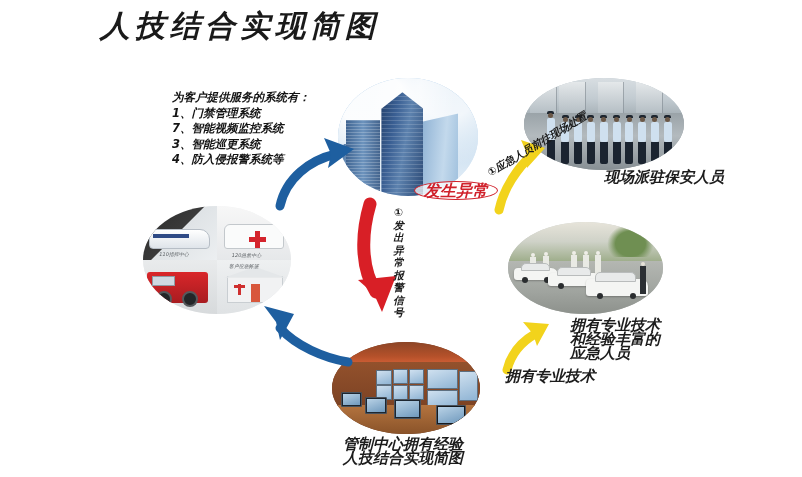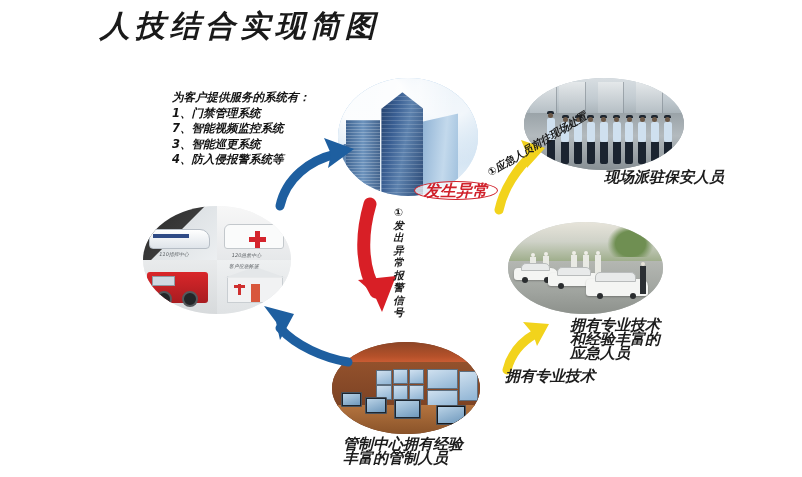--- a/index.html
+++ b/index.html
@@ -432,21 +432,21 @@
       <div class="scr" style="left:64%; top:52%; width:20%; height:18%;"></div>
       <div class="scr" style="left:86%; top:32%; width:11%; height:30%;"></div>
       <div class="ctl-desk"></div>
       <div class="mon" style="left:6%;  top:54%; width:13%; height:14%;"></div>
       <div class="mon" style="left:22%; top:60%; width:14%; height:16%;"></div>
       <div class="mon" style="left:42%; top:62%; width:17%; height:19%;"></div>
       <div class="mon" style="left:70%; top:68%; width:19%; height:20%; background:#15191d;"></div>
     </div>
   </div>
   <div class="cap" style="left:343px; top:437px;">管制中心拥有经验
-丰富的管制人员</div>
+人技结合实现简图</div>
 
   <svg class="arrow-svg" style="left:276px; top:132px;" width="86" height="80" viewBox="0 0 86 80">
     <path d="M4,74 C10,46 34,28 60,22" stroke="#1e5fa0" stroke-width="9" fill="none" stroke-linecap="round"></path>
     <path d="M48,6 L78,17 L52,36 L55,22 Z" fill="#1e5fa0"></path>
   </svg>
 
   <svg class="arrow-svg" style="left:352px; top:198px;" width="70" height="116" viewBox="0 0 70 116">
     <path d="M18,6 C8,40 10,72 24,94" stroke="#d81f26" stroke-width="13" fill="none" stroke-linecap="round"></path>
     <path d="M6,82 L44,78 L30,114 L22,96 Z" fill="#d81f26"></path>
   </svg>

